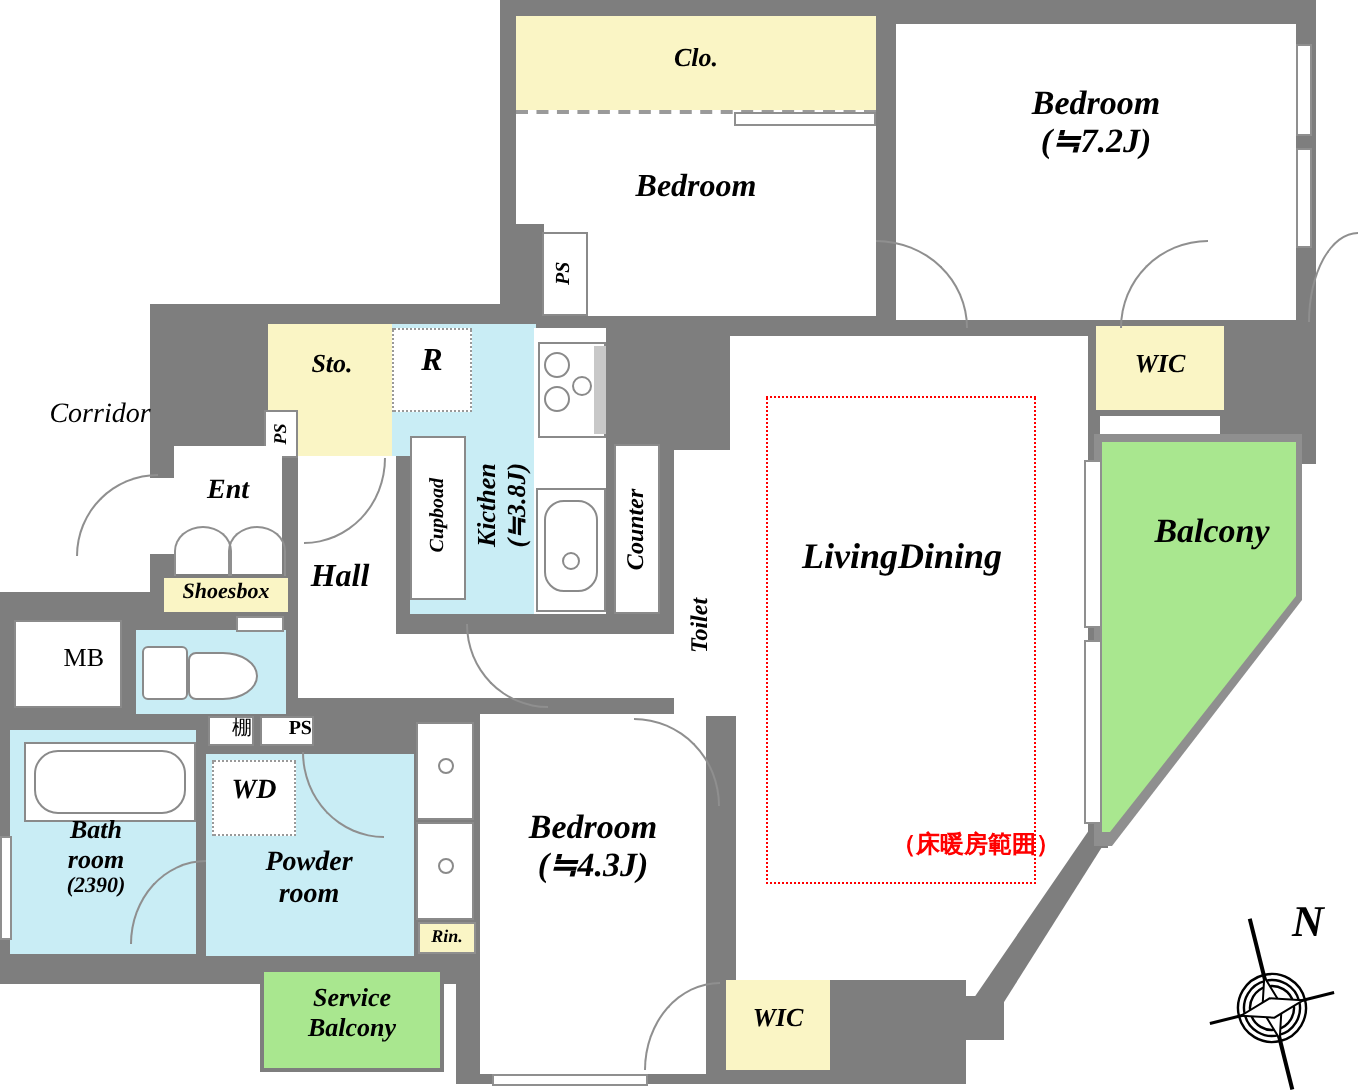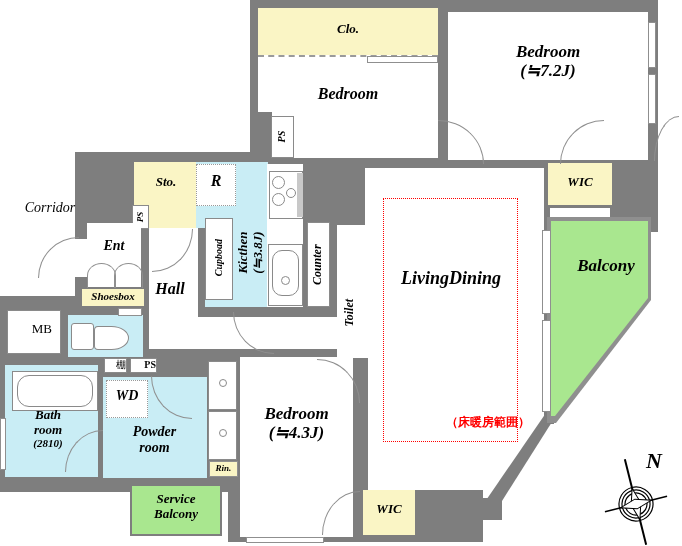--- a/index.html
+++ b/index.html
@@ -173,21 +173,21 @@
 
   <div class="abs lbl" style="left:389px;top:268px;width:124px;font-size:18px;">
     <div>LivingDining</div>
   </div>
   <div class="abs lbl redtext" style="left:416px;top:416px;width:100px;font-size:12px;margin-left:22px;">（床暖房範囲）</div>
 
   <div class="abs lbl" style="left:108px;top:388px;width:38px;font-size:14px;">WD</div>
   <div class="abs lbl" style="left:14px;top:408px;width:68px;font-size:13px;">
     <div>Bath</div>
     <div>room</div>
-    <div style="font-size:11px;">(2810)</div>
+    <div style="font-size:11px;">(2390)</div>
   </div>
   <div class="abs lbl" style="left:112px;top:424px;width:85px;font-size:14px;">
     <div>Powder</div>
     <div>room</div>
   </div>
   <div class="abs lbl" style="left:209px;top:463px;width:29px;font-size:9px;">Rin.</div>
   <div class="abs lbl" style="left:132px;top:492px;width:88px;font-size:13px;">
     <div>Service</div>
     <div>Balcony</div>
   </div>

